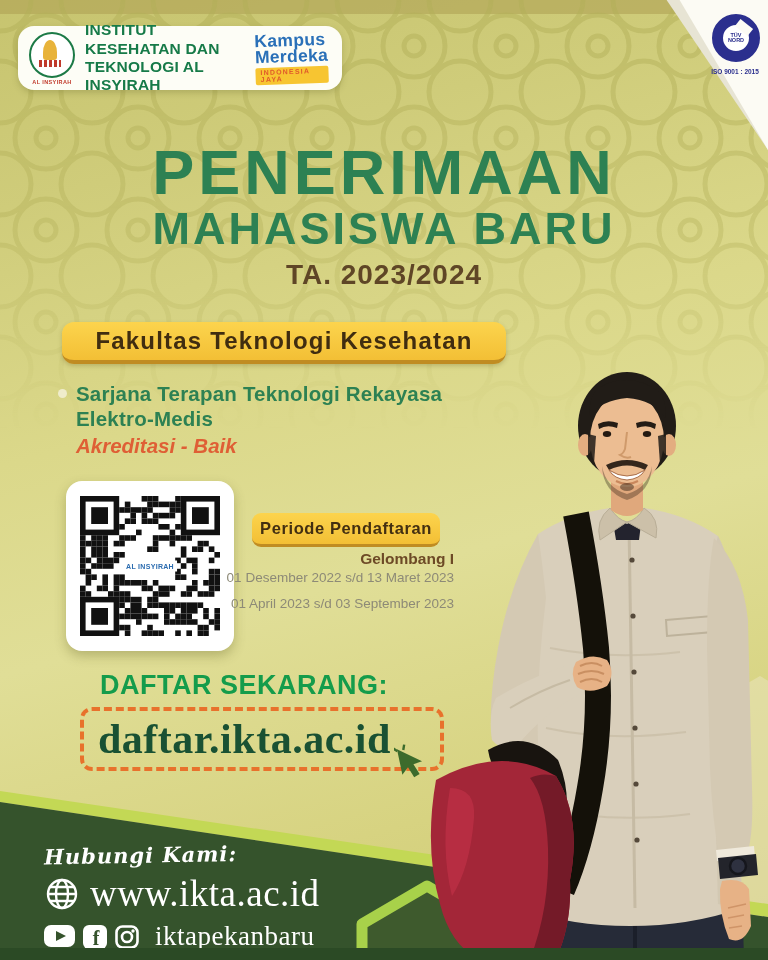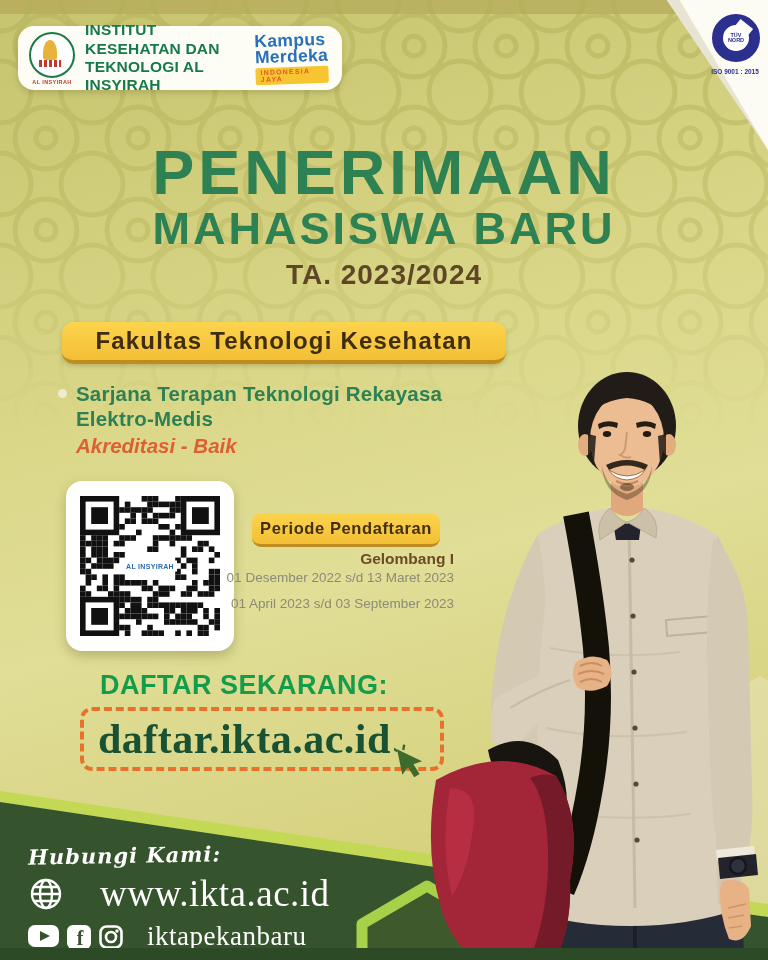--- a/index.html
+++ b/index.html
@@ -70,27 +70,27 @@
 
   
   .cta-label{left:100px;top:670px;font-size:27px;font-weight:800;color:#149c4b;letter-spacing:.5px;z-index:2;}
   .cta-box{left:80px;top:707px;width:342px;height:56px;border:4px dashed #e8722c;border-radius:12px;z-index:2;
     display:flex;align-items:center;padding-left:14px;font-family:"Liberation Serif",serif;
     font-size:42px;font-weight:700;color:#195133;letter-spacing:.5px;}
   .cursor-icon{left:394px;top:742px;z-index:3;}
 
   
   .footer-shapes{left:0;top:0;width:768px;height:960px;z-index:5;pointer-events:none;}
-  .footer-text{left:28px;top:842px;z-index:8;color:#fff;}
+  .footer-text{left:44px;top:842px;z-index:8;color:#fff;}
   .contact-heading{font-family:"DejaVu Serif",serif;font-style:italic;font-weight:700;font-size:21px;
     transform:rotate(-1deg);letter-spacing:1px;}
-  .site-row{display:flex;align-items:center;margin-top:5px;gap:26px;}
+  .site-row{display:flex;align-items:center;margin-top:5px;}
   .site-text{font-family:"Liberation Serif",serif;font-size:37px;margin-left:10px;letter-spacing:.5px;}
   .social-row{display:flex;align-items:center;margin-top:6px;gap:8px;}
-  .social-text{font-family:"Liberation Serif",serif;font-size:27px;margin-left:16px;letter-spacing:.5px;}
+  .social-text{font-family:"Liberation Serif",serif;font-size:27px;margin-left:8px;letter-spacing:.5px;}
 
   .bottom-strip{left:0;top:948px;width:768px;height:12px;background:#2b4a25;z-index:9;}
   .bg-layer{left:0;top:0;z-index:0;}
   .hex-cream{left:0;top:0;z-index:1;pointer-events:none;}
   .person{left:430px;top:348px;z-index:6;}
 </style>
 </head>
 <body>
 
 <div class="poster">

